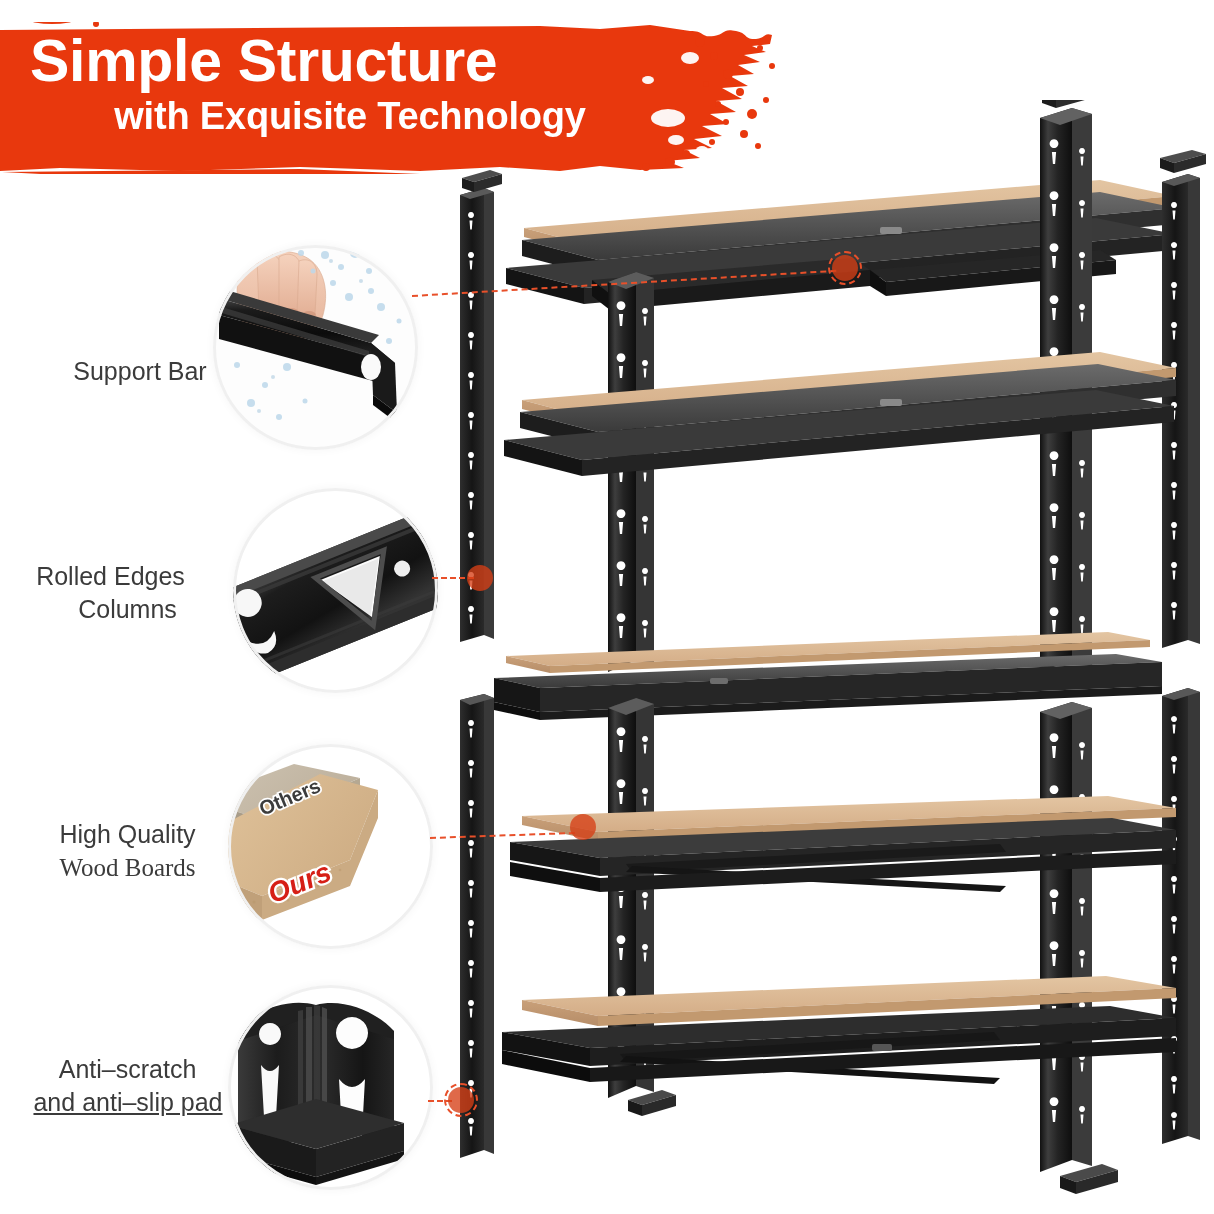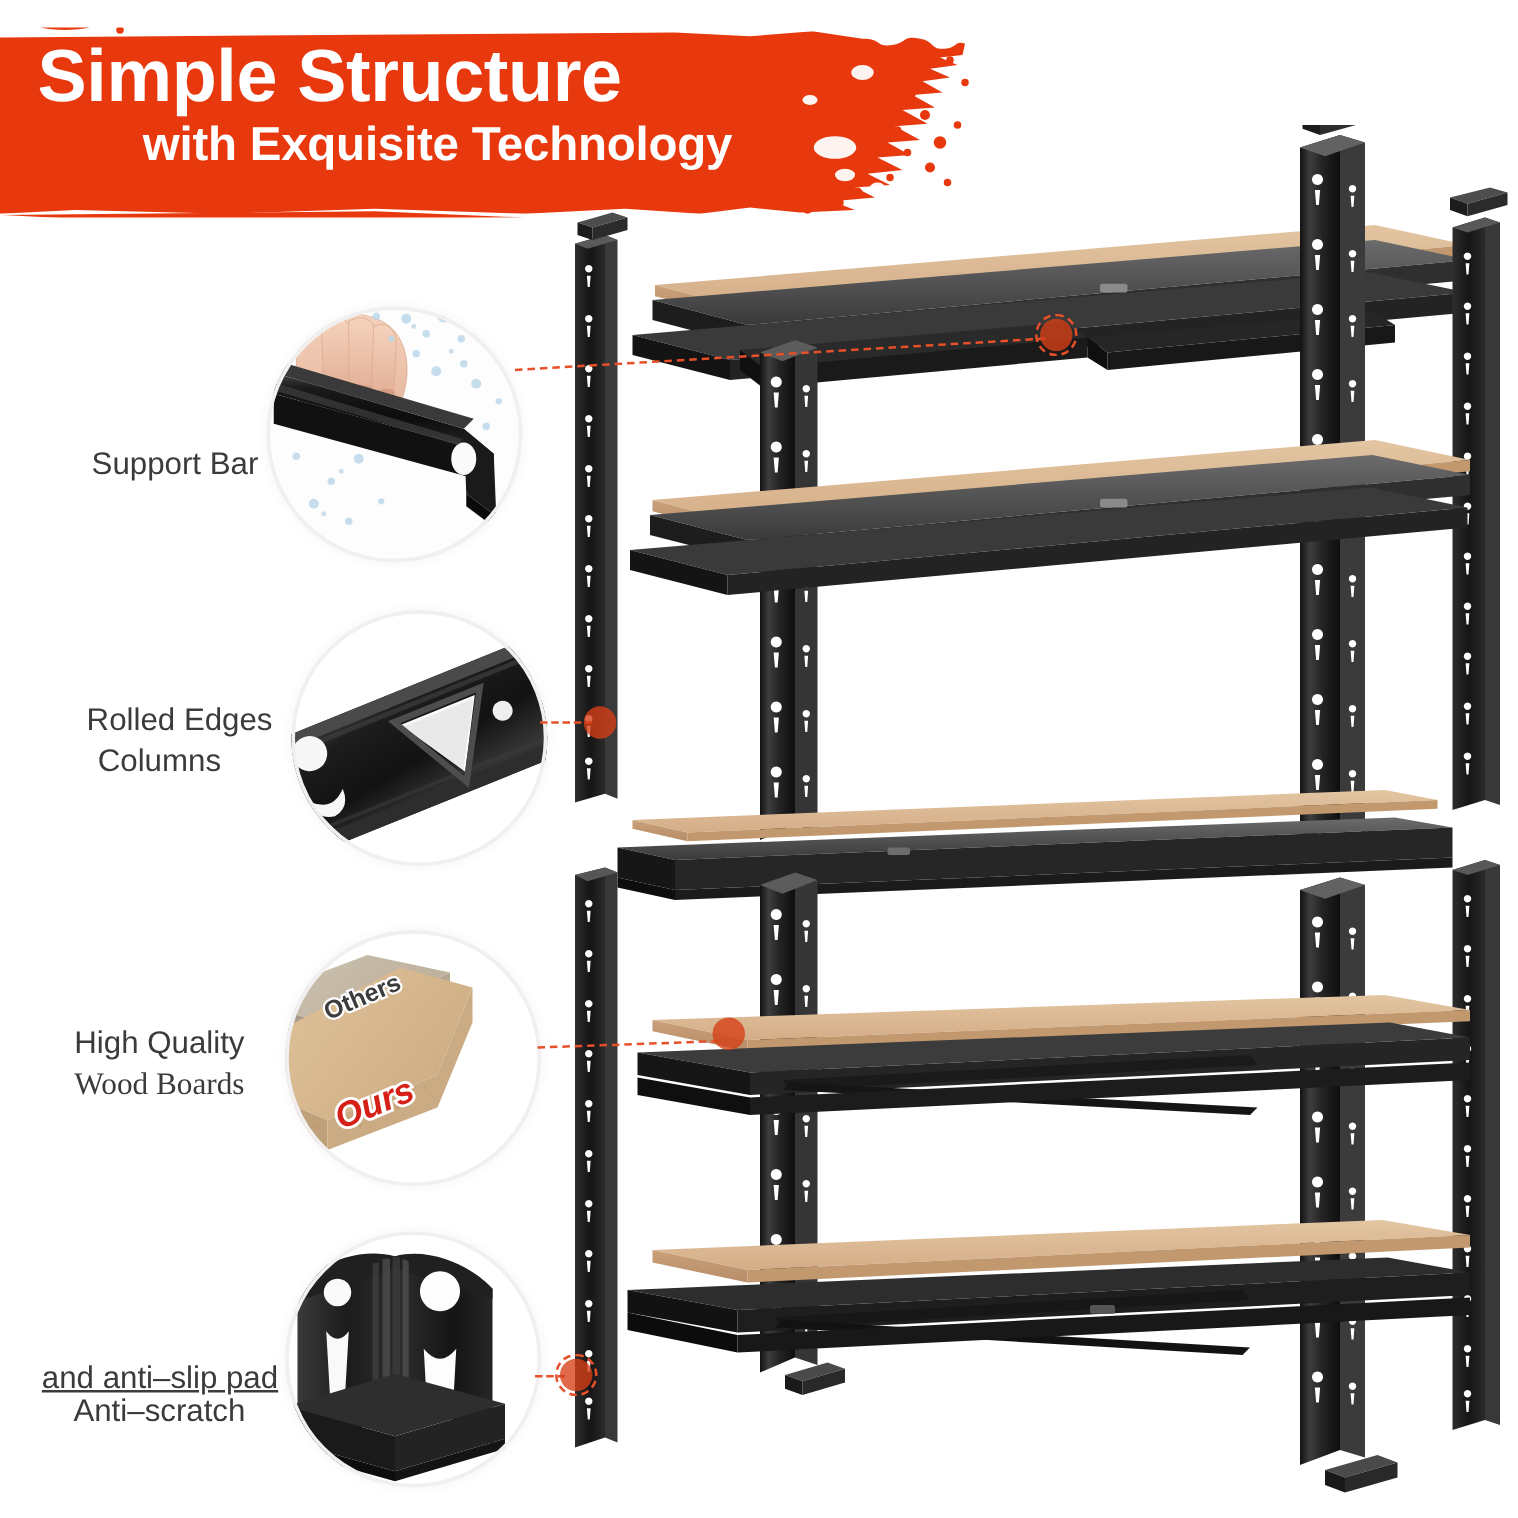--- a/index.html
+++ b/index.html
@@ -743,21 +743,21 @@
           </g>
         </g>
       </svg>
     </div>
 
     <div class="leader" style="left:412px;top:295px;width:425px;transform:rotate(-3.4deg);transform-origin:left center;"></div>
     <div class="dot ringed" style="left:832px;top:255px;"></div>
   </div>
 
   <div class="feature">
-    <div class="feat-label" style="left:3px;top:560px;width:215px;text-align:right;">Rolled Edges</div>
+    <div class="feat-label" style="left:3px;top:560px;width:215px;">Rolled Edges</div>
     <div class="feat-label" style="left:20px;top:593px;width:215px;">Columns</div>
 
     <div class="feat-circle" style="left:233px;top:488px;width:205px;height:205px;">
       <svg class="c-art" viewBox="0 0 205 205">
         <defs>
           <clipPath id="cc2">
               <circle cx="102.5" cy="102.5" r="102.5"></circle>
             </clipPath>
           <linearGradient id="colG" x1="0" y1="0" x2="0.4" y2="1">
             <stop offset="0" stop-color="#555"></stop>
@@ -851,21 +851,21 @@
           </g>
         </g>
       </svg>
     </div>
 
     <div class="leader" style="left:430px;top:837px;width:145px;transform:rotate(-2deg);transform-origin:left center;"></div>
     <div class="dot" style="left:570px;top:814px;"></div>
   </div>
 
   <div class="feature">
-    <div class="feat-label" style="left:20px;top:1113px;width:215px;">Anti–scratch</div>
+    <div class="feat-label" style="left:20px;top:1053px;width:215px;">Anti–scratch</div>
     <div class="feat-label" style="left:12px;top:1086px;width:232px;text-decoration:underline;">and anti–slip pad</div>
 
     <div class="feat-circle" style="left:228px;top:985px;width:205px;height:205px;">
       <svg class="c-art" viewBox="0 0 205 205">
         <defs>
           <clipPath id="cc4">
               <circle cx="102.5" cy="102.5" r="102.5"></circle>
             </clipPath>
           <linearGradient id="faceL" x1="0" y1="0" x2="1" y2="0">
             <stop offset="0" stop-color="#3a3a3a"></stop>

